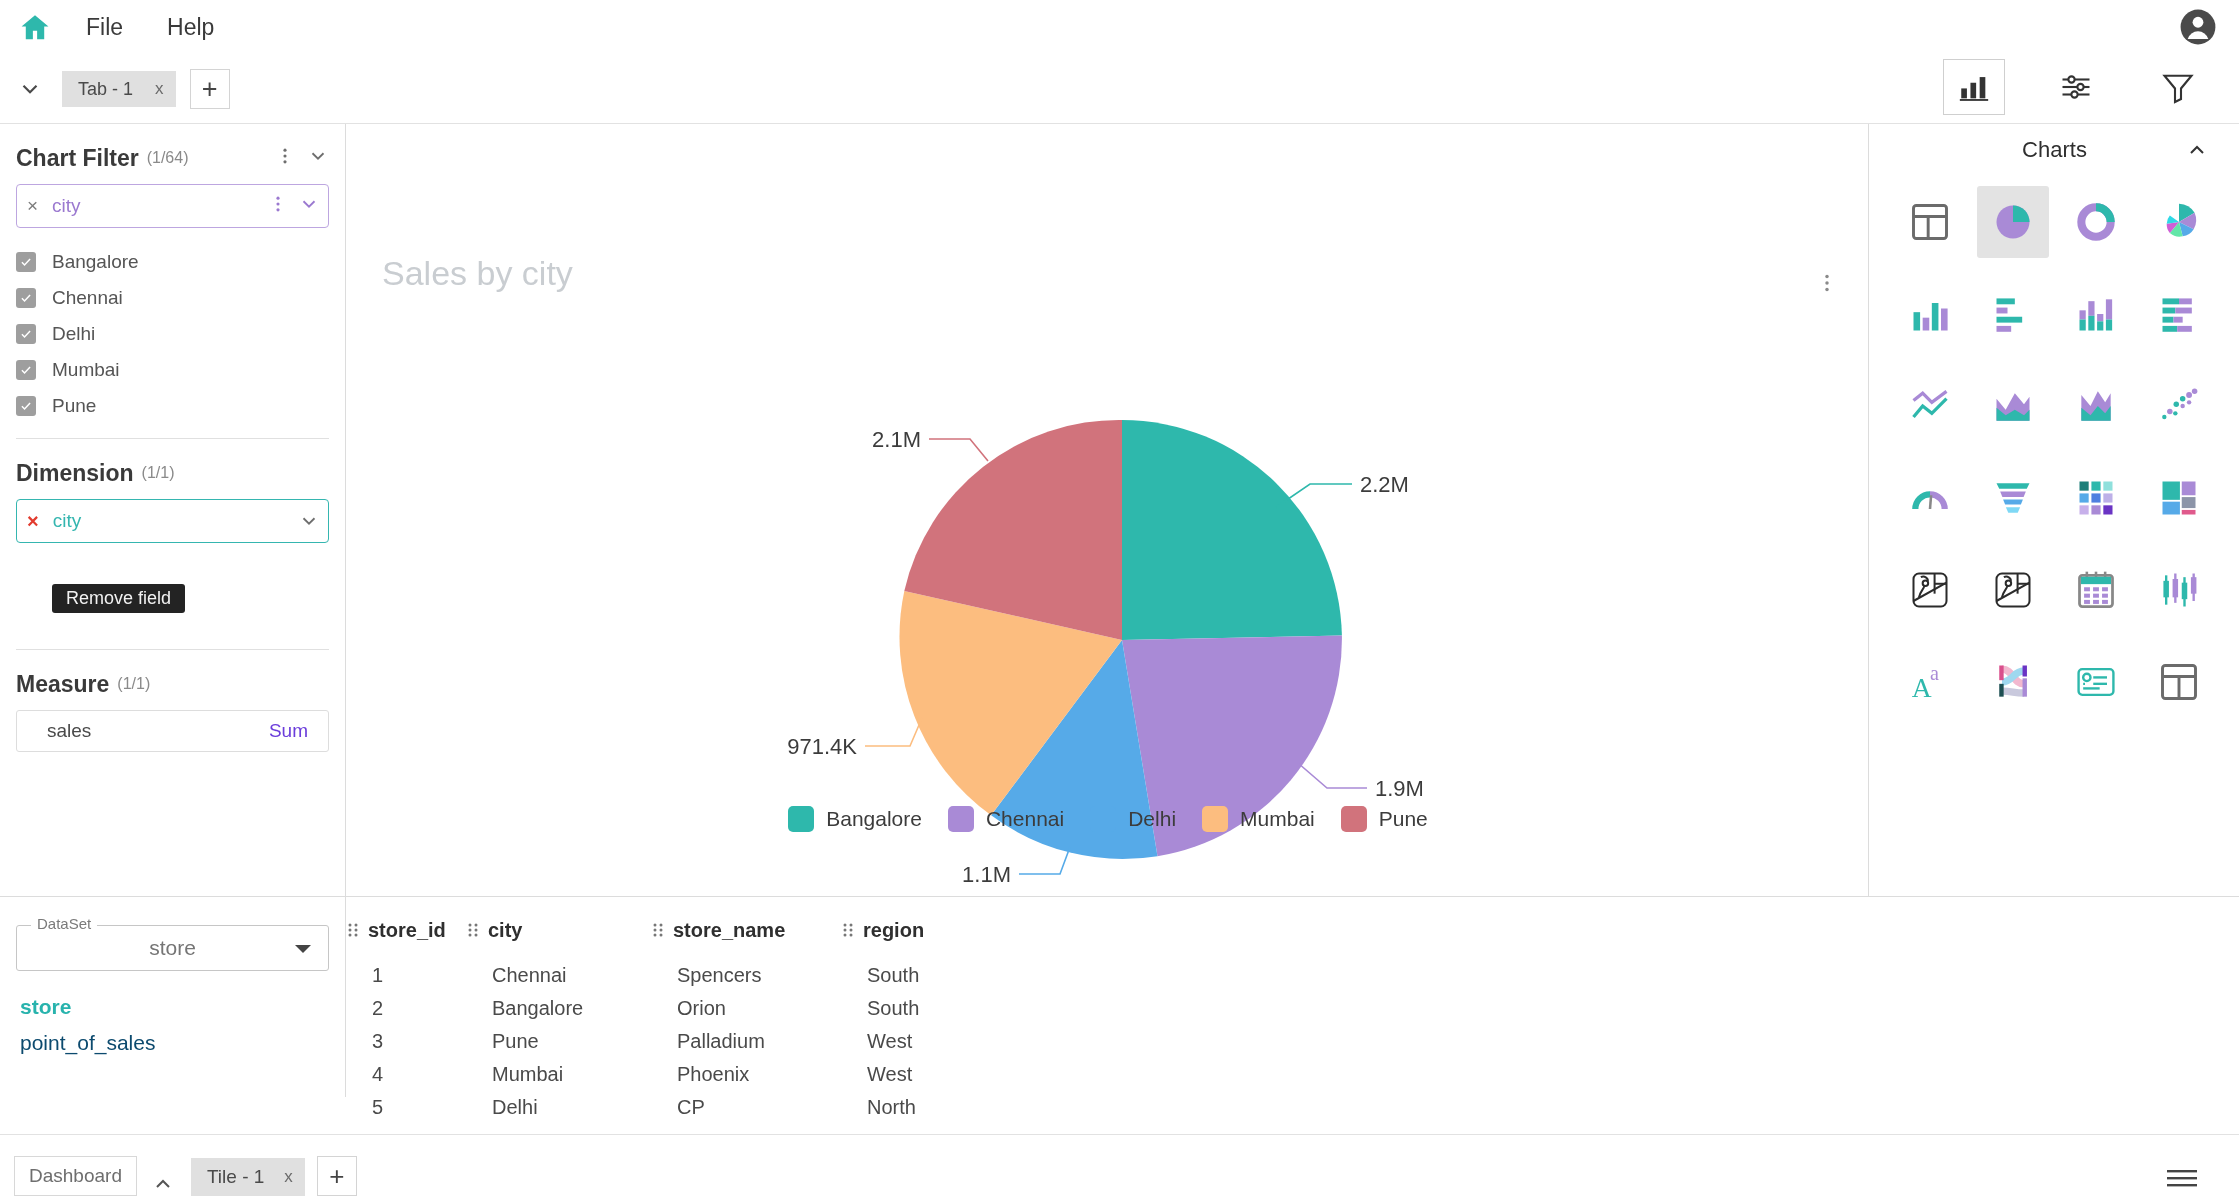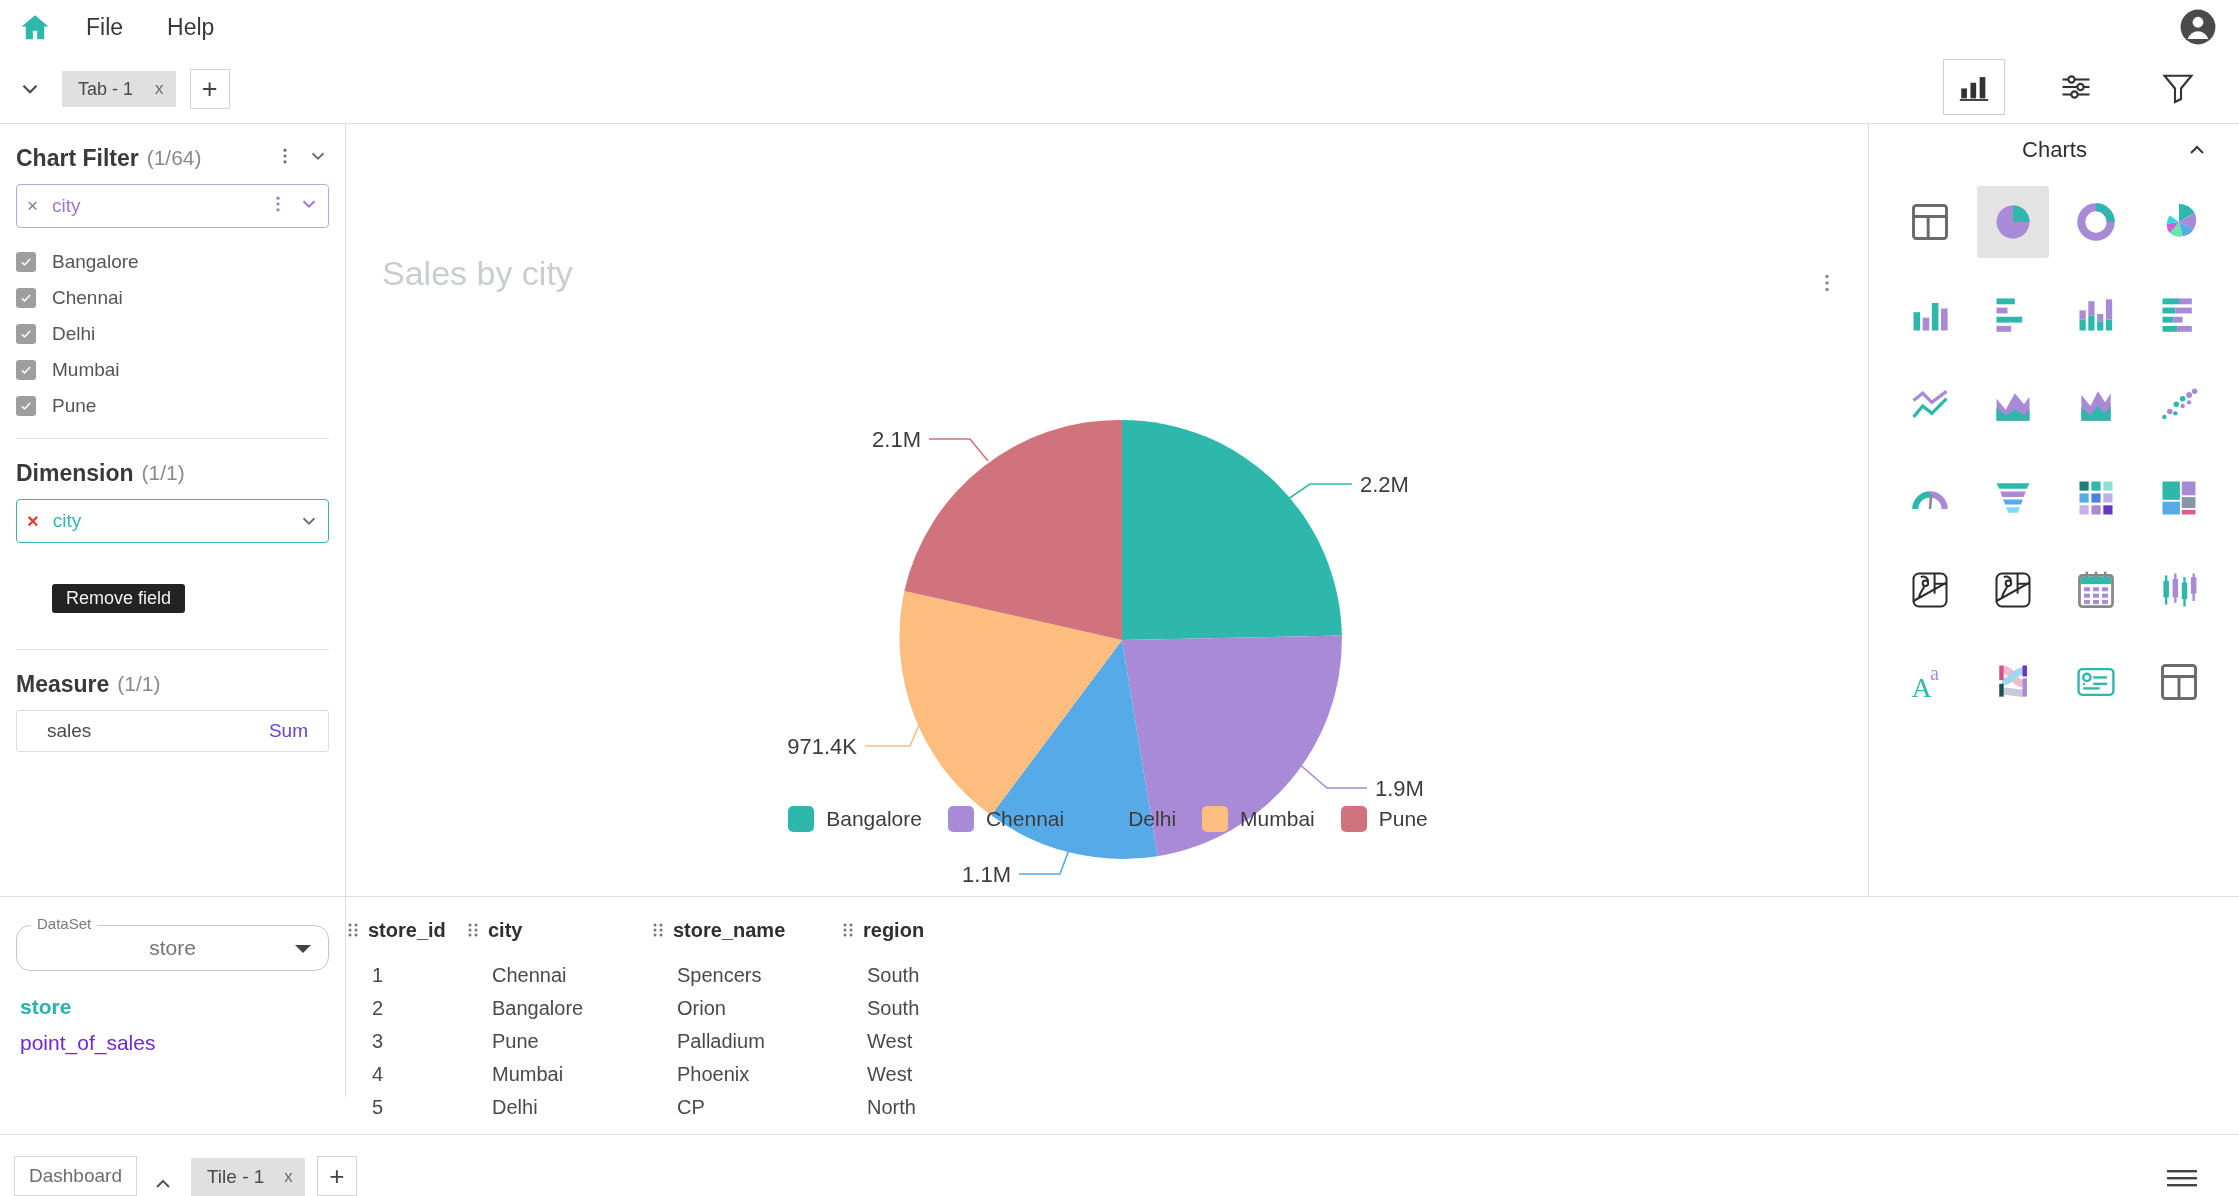--- a/index.html
+++ b/index.html
@@ -55,21 +55,21 @@
 
   
   .leftpanel {
     position: absolute; left: 0; top: 124px; width: 346px; height: 772px;
     border-right: 1px solid #dcdcdc; background: #fff; padding: 0 16px;
   }
   .panel-head {
     display:flex; align-items:center; padding-top: 20px; height: 48px;
   }
   .panel-title { font-size: 23px; font-weight: bold; color: #3a3a3a; }
-  .panel-count { font-size: 21px; color: #8a8a8a; margin-left: 8px; }
+  .panel-count { font-size: 16px; color: #8a8a8a; margin-left: 8px; }
   .panel-head-icons { margin-left: auto; display:flex; align-items:center; gap: 12px; }
 
   .filter-chip {
     margin-top: 12px; height: 44px; border: 1px solid #bda6e0; border-radius: 4px;
     display:flex; align-items:center; padding: 0 8px 0 10px; background:#fff;
   }
   .filter-chip .x { color: #7d7d7d; font-size: 19px; }
   .filter-chip .label { color: #9b79d0; font-size: 19px; margin-left: 14px; }
   .filter-chip .right { margin-left:auto; display:flex; align-items:center; gap:10px; }
 
@@ -140,31 +140,31 @@
   }
   .icon-cell.selected { background: #e3e3e3; }
 
   
   .hr-bottom { position:absolute; left:0; top:896px; width:2239px; height:1px; background:#dcdcdc; }
   .datasetpanel {
     position:absolute; left: 0; top: 897px; width: 346px; height: 200px;
     border-right: 1px solid #dcdcdc; padding: 16px;
   }
   .ds-field {
-    position: relative; border: 1px solid #c6c6c6; border-radius: 14px;
+    position: relative; border: 1px solid #c6c6c6; border-radius: 3px;
     height: 46px; margin-top: 12px; display:flex; align-items:center; justify-content:center;
   }
   .ds-legend {
     position:absolute; left: 14px; top: -11px; background: #fff; padding: 0 6px;
     font-size: 15px; color: #7a7a7a;
   }
   .ds-value { font-size: 21px; color: #757575; }
   .ds-caret { position:absolute; right: 16px; top: 16px; }
   .ds-list { margin-top: 18px; }
-  .ds-item { font-size: 21px; color: #6d28d9; padding: 6px 4px; }
+  .ds-item { font-size: 21px; color: #0c4a6e; padding: 6px 4px; }
   .ds-item.active { color: #28b3ad; font-weight: bold; }
 
   .gridarea { position:absolute; left: 347px; top: 897px; width: 1916px; height: 200px; padding: 18px 0 0 0; }
   table.grid { border-collapse: collapse; width: 100%; }
   table.grid th {
     text-align: left; font-size: 20px; color: #2f2f2f; font-weight: bold;
     padding: 4px 0 16px 0;
   }
   table.grid th .dots { display:inline-block; vertical-align: middle; margin-right: 8px; }
   table.grid td { font-size: 20px; color: #4a4a4a; padding: 5px 0; }

